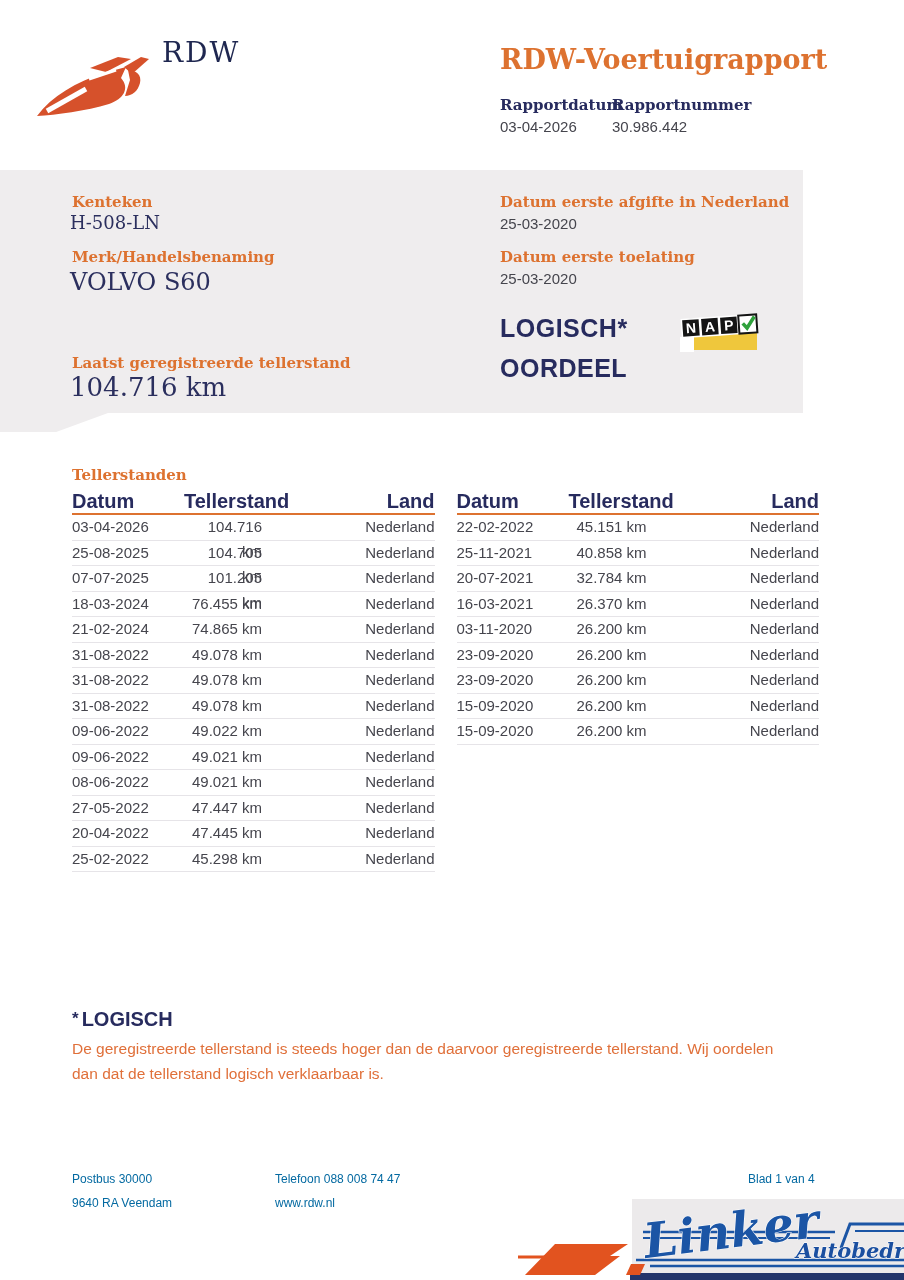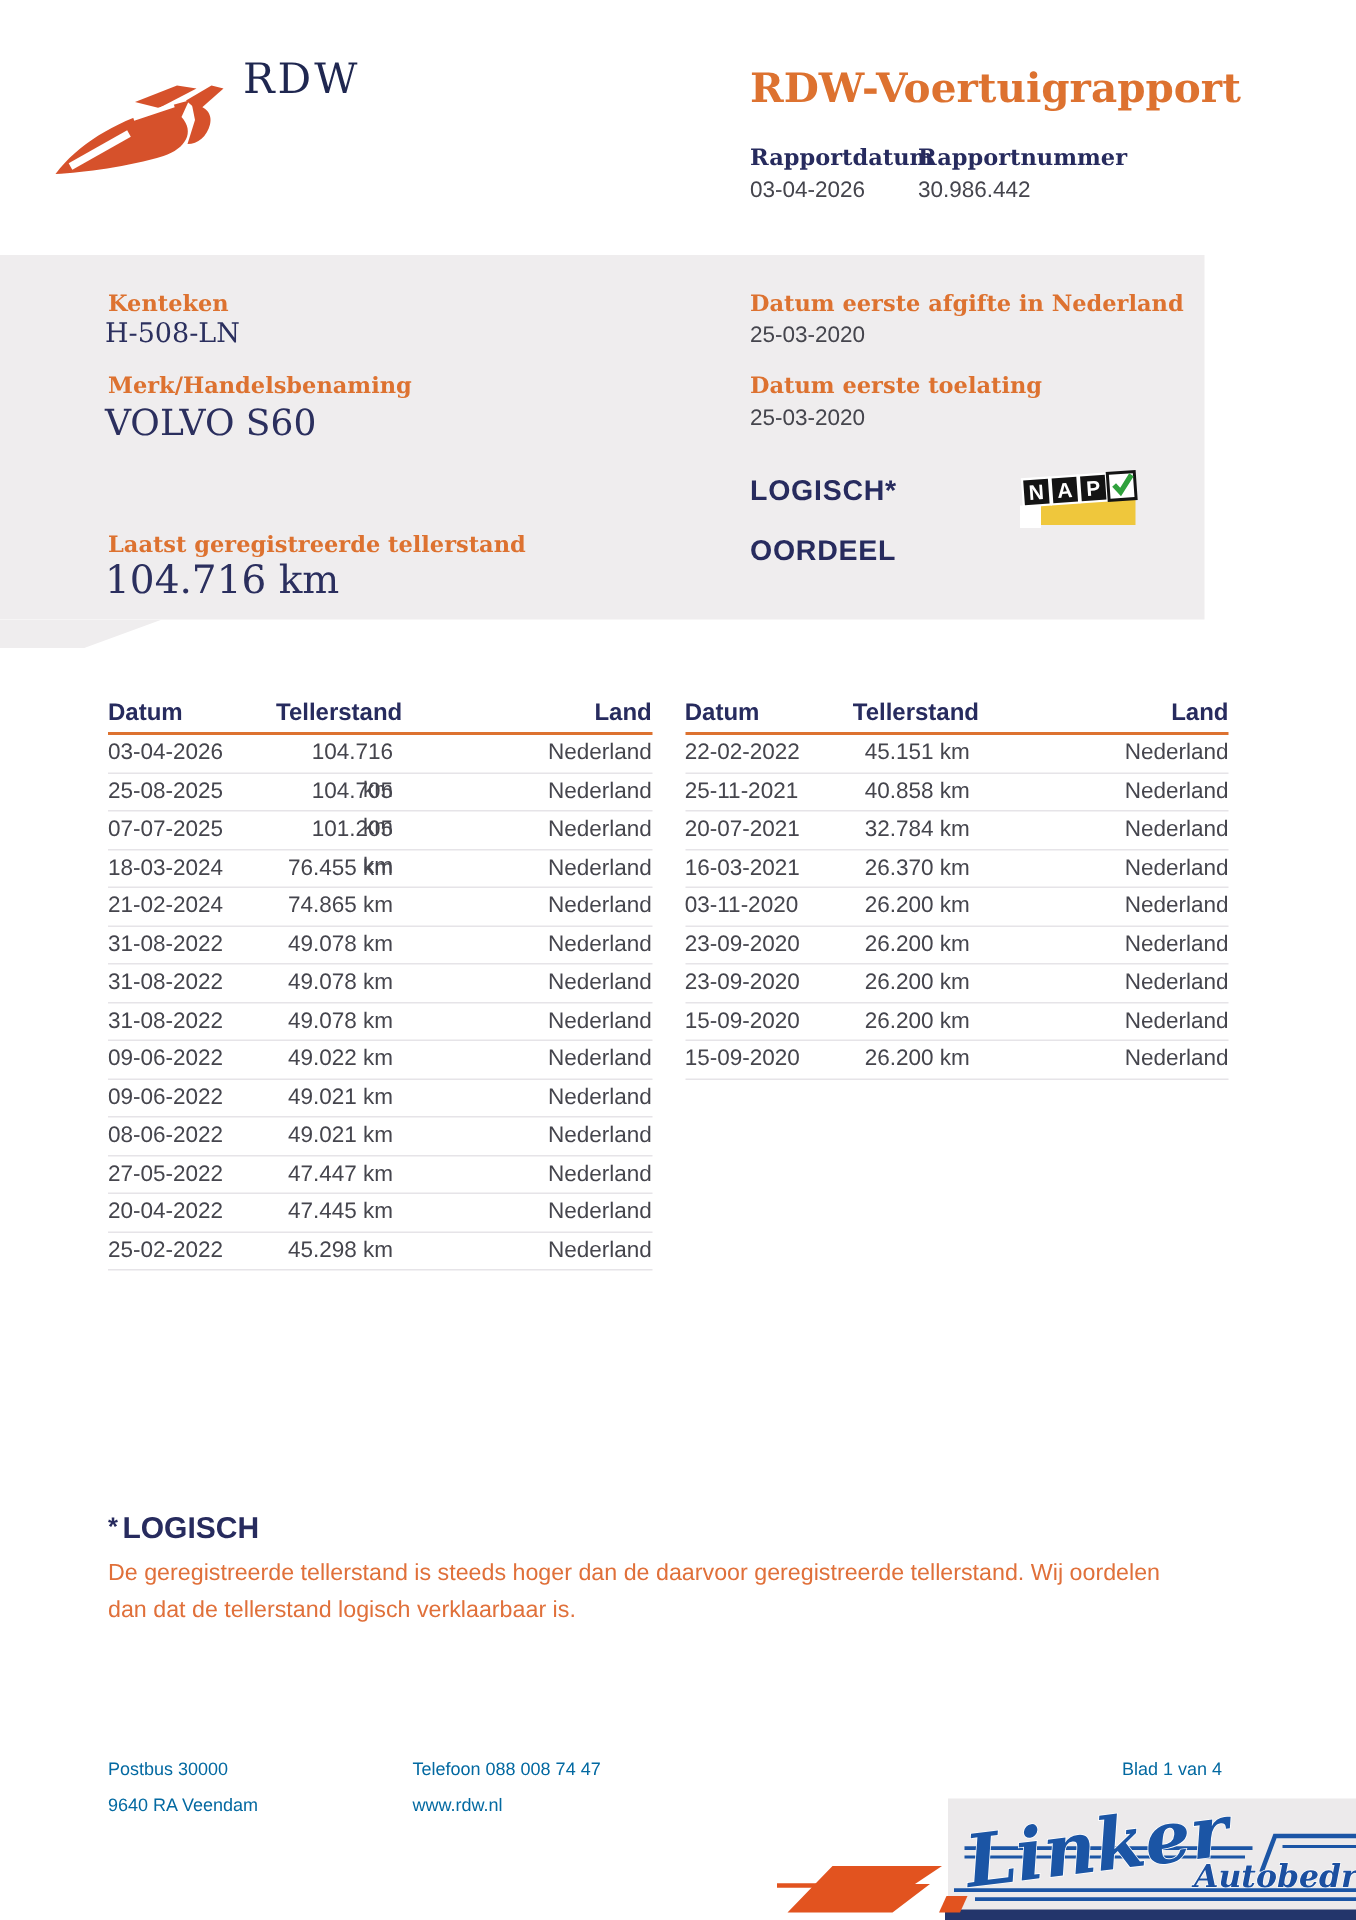--- a/index.html
+++ b/index.html
@@ -36,32 +36,32 @@
               clip-path:polygon(0 0,100% 0,52% 100%,0 100%);}
   .flabel{position:absolute;font-family:"DejaVu Serif",serif;font-weight:bold;font-size:15px;
           color:var(--orange);white-space:nowrap;}
   .fvalue-big{position:absolute;font-family:"DejaVu Serif",serif;color:#2B2F5E;white-space:nowrap;}
   .fvalue-sm{position:absolute;font-size:15px;color:var(--text);white-space:nowrap;}
   .lb-kenteken{left:72px;top:23px;}   .v-kenteken{left:70px;top:42px;font-size:18px;}
   .lb-merk{left:72px;top:78px;}       .v-merk{left:70px;top:98px;font-size:24px;}
   .lb-teller{left:72px;top:184px;}    .v-teller{left:70px;top:202px;font-size:26px;}
   .lb-afgifte{left:500px;top:23px;}   .v-afgifte{left:500px;top:45px;}
   .lb-toelating{left:500px;top:78px;} .v-toelating{left:500px;top:100px;}
-  .oordeel{position:absolute;left:500px;top:138px;font-weight:bold;font-size:19px;
+  .oordeel{position:absolute;left:500px;top:138px;font-weight:bold;font-size:25px;
            color:var(--navy);line-height:40px;letter-spacing:.5px;}
   .nap{position:absolute;left:680px;top:140px;}
 
   
   .tables{position:absolute;left:72px;top:466px;width:747px;}
   .sec-title{font-family:"DejaVu Serif",serif;font-weight:bold;font-size:15px;
              color:var(--orange);margin-bottom:7px;}
   .tables-wrap{display:flex;gap:22px;}
   .mtable{width:363px;}
   .thead{display:flex;height:22px;line-height:20px;border-bottom:2px solid var(--orange);
-         font-weight:bold;font-size:16px;color:var(--navy);}
+         font-weight:bold;font-size:20px;color:var(--navy);}
   .trow{display:flex;height:24.5px;line-height:24.5px;border-bottom:1px solid var(--rule);
         font-size:15px;color:var(--text);}
   .c1{width:112px;} .c2{width:78px;} .c3{flex:1;text-align:right;}
   .thead .c2{text-align:left;white-space:nowrap;}
   .trow .c2{text-align:right;}
 
   
   .footnote-head{position:absolute;left:72px;top:1008px;font-weight:bold;font-size:20px;
                  color:var(--navy);}
   .footnote-head .ast{font-size:17px;vertical-align:2px;margin-right:3px;}
@@ -129,20 +129,21 @@
         <rect x="59" y="7" width="18" height="18" fill="#FFFFFF" stroke="#141414" stroke-width="2"></rect>
         <text x="11" y="21" text-anchor="middle" font-family="Liberation Sans, sans-serif" font-size="14" font-weight="bold" fill="#fff">N</text>
         <text x="30" y="21" text-anchor="middle" font-family="Liberation Sans, sans-serif" font-size="14" font-weight="bold" fill="#fff">A</text>
         <text x="49" y="21" text-anchor="middle" font-family="Liberation Sans, sans-serif" font-size="14" font-weight="bold" fill="#fff">P</text>
         <path d="M63,15 L67,20 L75,9" stroke="#2FA13C" stroke-width="3.5" fill="none"></path>
       </g>
     </svg>
   </section>
 
   <section class="tables">
+    <div class="sec-title">Tellerstanden</div>
     <div class="tables-wrap">
       <div class="mtable">
         <div class="thead">
           <span class="c1">Datum</span>
           <span class="c2">Tellerstand</span>
           <span class="c3">Land</span>
         </div>
         <div class="tbody">
 
             <div class="trow">

